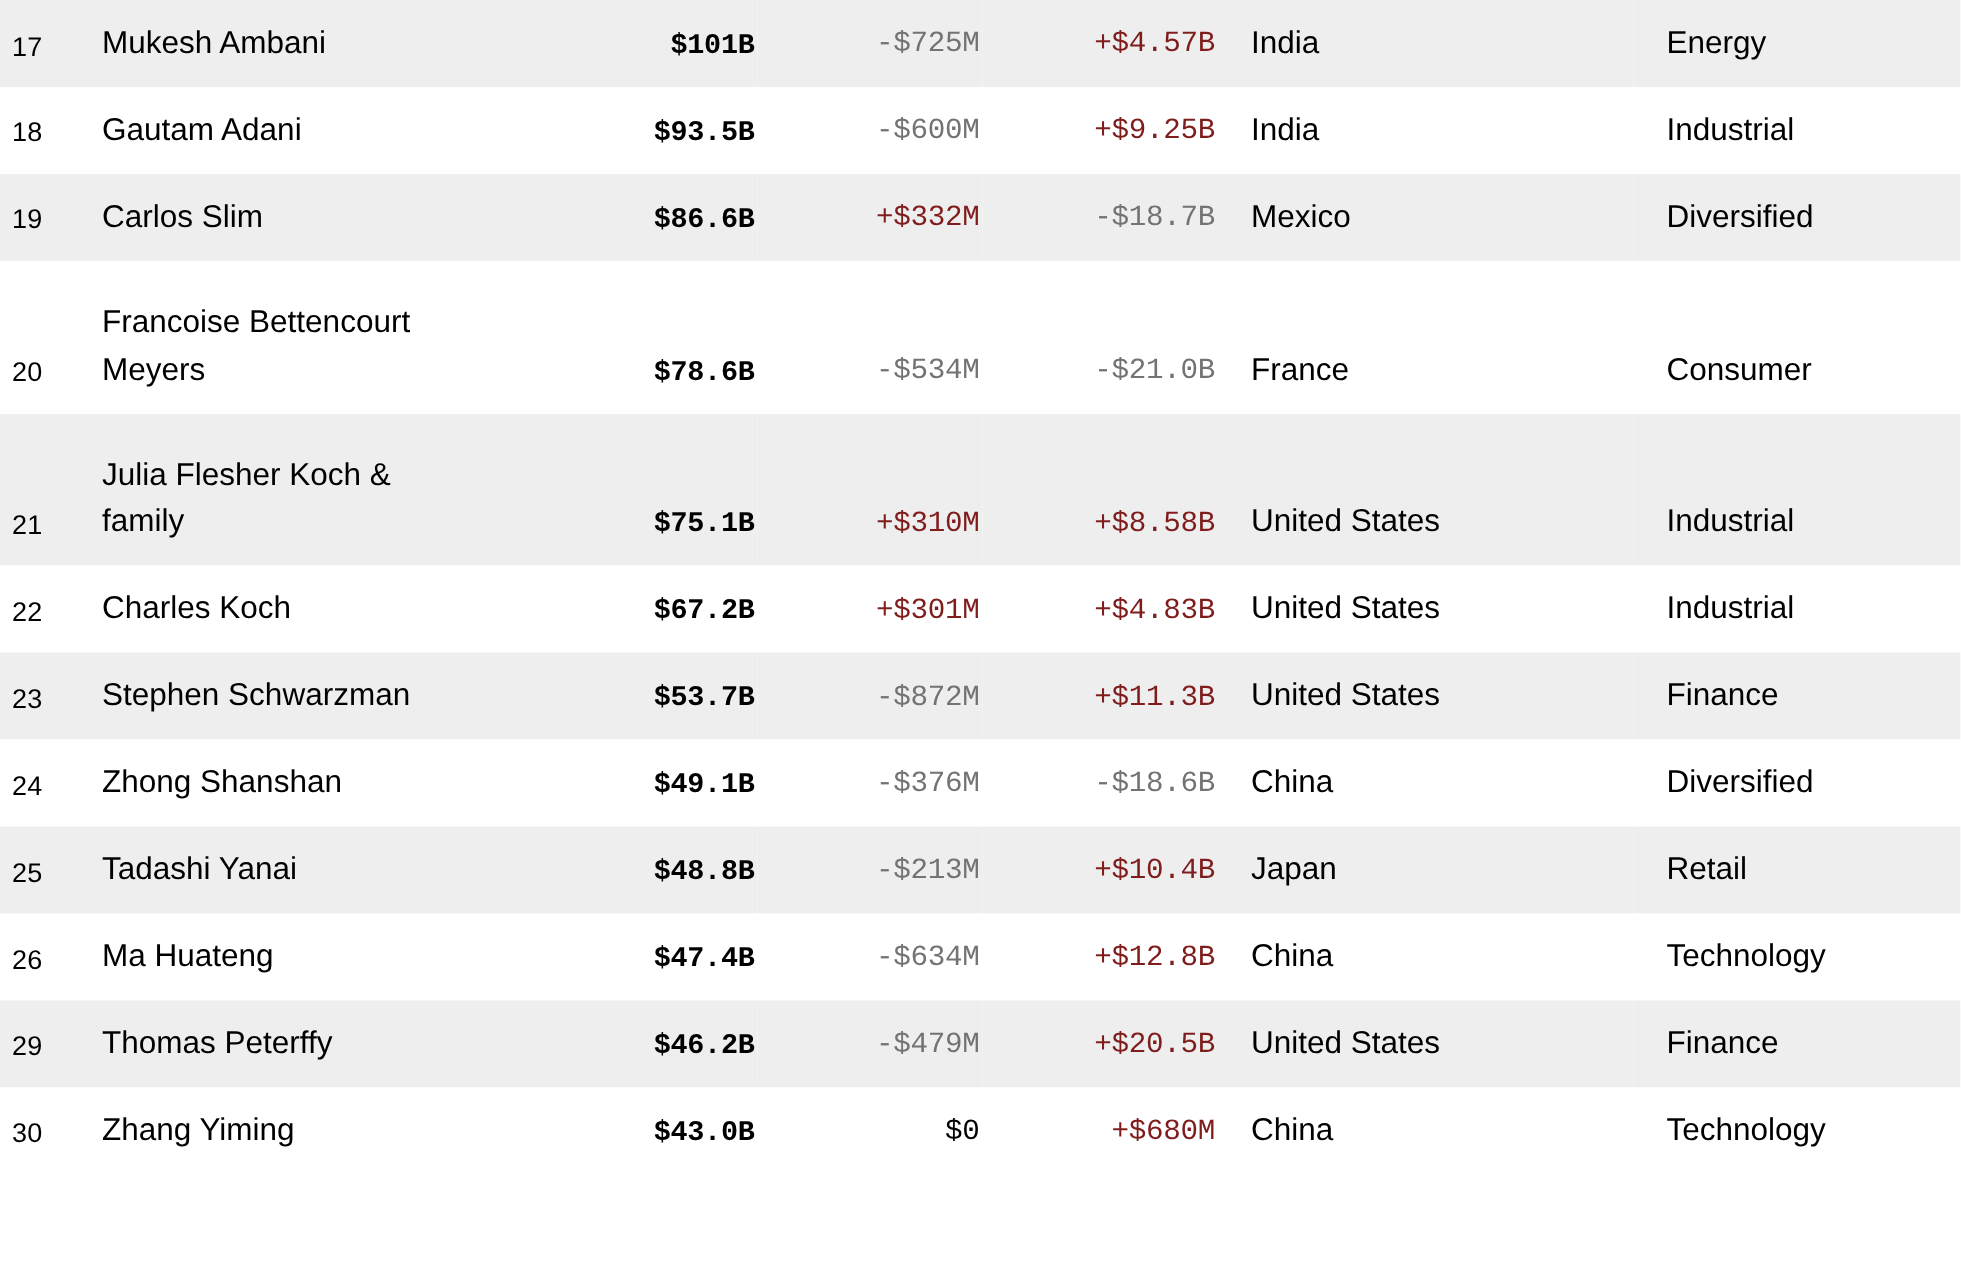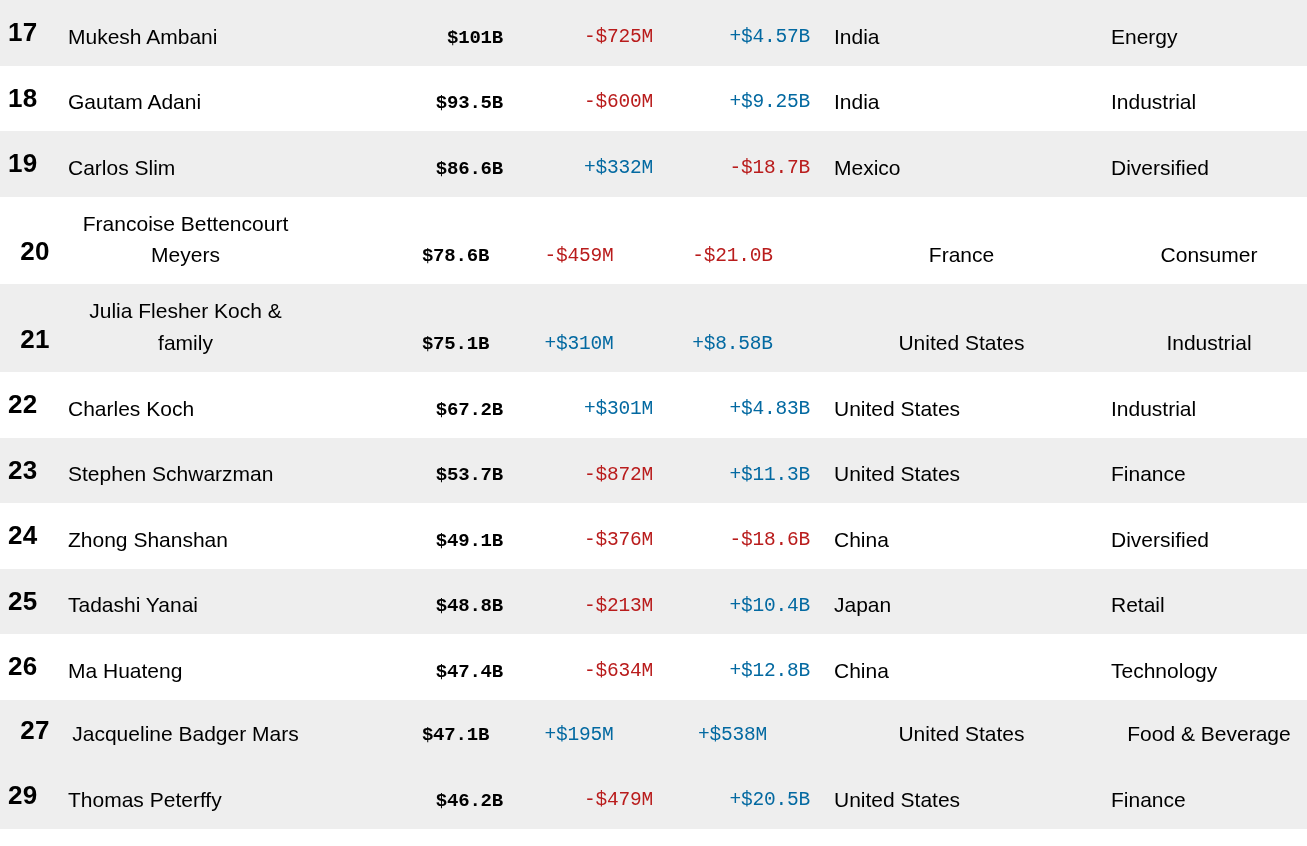--- a/index.html
+++ b/index.html
@@ -43,23 +43,22 @@
     display: block;
     box-sizing: border-box;
     font-size: 21px;
     line-height: 1.52;
     color: #000000;
   }
 
   .cell-rank {
     padding-left: 8px;
     padding-right: 6px;
-    font-size: 26px;
+    font-size: 18px;
     letter-spacing: 0.2px;
-    font-weight: bold;
   }
 
   .cell-name {
     padding-right: 10px;
     font-size: 21px;
   }
 
   .cell-worth {
     text-align: right;
     font-weight: bold;
@@ -81,27 +80,27 @@
   .cell-country {
     padding-left: 22px;
     font-size: 21px;
   }
 
   .cell-industry {
     padding-left: 22px;
     font-size: 21px;
   }
 
-  .val-pos { color: #0369a1; }
-  .val-neg { color: #b91c1c; }
+  .val-pos { color: #7f1d1d; }
+  .val-neg { color: #737373; }
   .val-zero { color: #000000; }
 
   
   tr.row-single td > .cell { padding-top: 13px; padding-bottom: 13px; }
-  tr.row-wrap   td > .cell { padding-top: 11px; padding-bottom: 13px; text-align: center; }
+  tr.row-wrap   td > .cell { padding-top: 25px; padding-bottom: 13px; }
 
   tr.row-wrap .cell-name { white-space: normal; }
   tr.row-single .cell-name { white-space: nowrap; }
 
   
   .cell-name { max-width: 245px; }
 </style>
 </head>
 <body>
 
@@ -189,21 +188,21 @@
         <td>
           <span class="cell cell-rank">20</span>
         </td>
         <td>
           <span class="cell cell-name">Francoise Bettencourt Meyers</span>
         </td>
         <td>
           <span class="cell cell-worth">$78.6B</span>
         </td>
         <td>
-          <span class="cell cell-change val-neg">-$459M</span>
+          <span class="cell cell-change val-neg">-$534M</span>
         </td>
         <td>
           <span class="cell cell-ytd val-neg">-$21.0B</span>
         </td>
         <td>
           <span class="cell cell-country">France</span>
         </td>
         <td>
           <span class="cell cell-industry">Consumer</span>
         </td>
@@ -337,43 +336,20 @@
           <span class="cell cell-change val-neg">-$634M</span>
         </td>
         <td>
           <span class="cell cell-ytd val-pos">+$12.8B</span>
         </td>
         <td>
           <span class="cell cell-country">China</span>
         </td>
         <td>
           <span class="cell cell-industry">Technology</span>
-        </td>
-      </tr>
-      <tr class="row-shaded row-wrap">
-        <td>
-          <span class="cell cell-rank">27</span>
-        </td>
-        <td>
-          <span class="cell cell-name">Jacqueline Badger Mars</span>
-        </td>
-        <td>
-          <span class="cell cell-worth">$47.1B</span>
-        </td>
-        <td>
-          <span class="cell cell-change val-pos">+$195M</span>
-        </td>
-        <td>
-          <span class="cell cell-ytd val-pos">+$538M</span>
-        </td>
-        <td>
-          <span class="cell cell-country">United States</span>
-        </td>
-        <td>
-          <span class="cell cell-industry">Food &amp; Beverage</span>
         </td>
       </tr>
       <tr class="row-shaded row-single">
         <td>
           <span class="cell cell-rank">29</span>
         </td>
         <td>
           <span class="cell cell-name">Thomas Peterffy</span>
         </td>
         <td>

